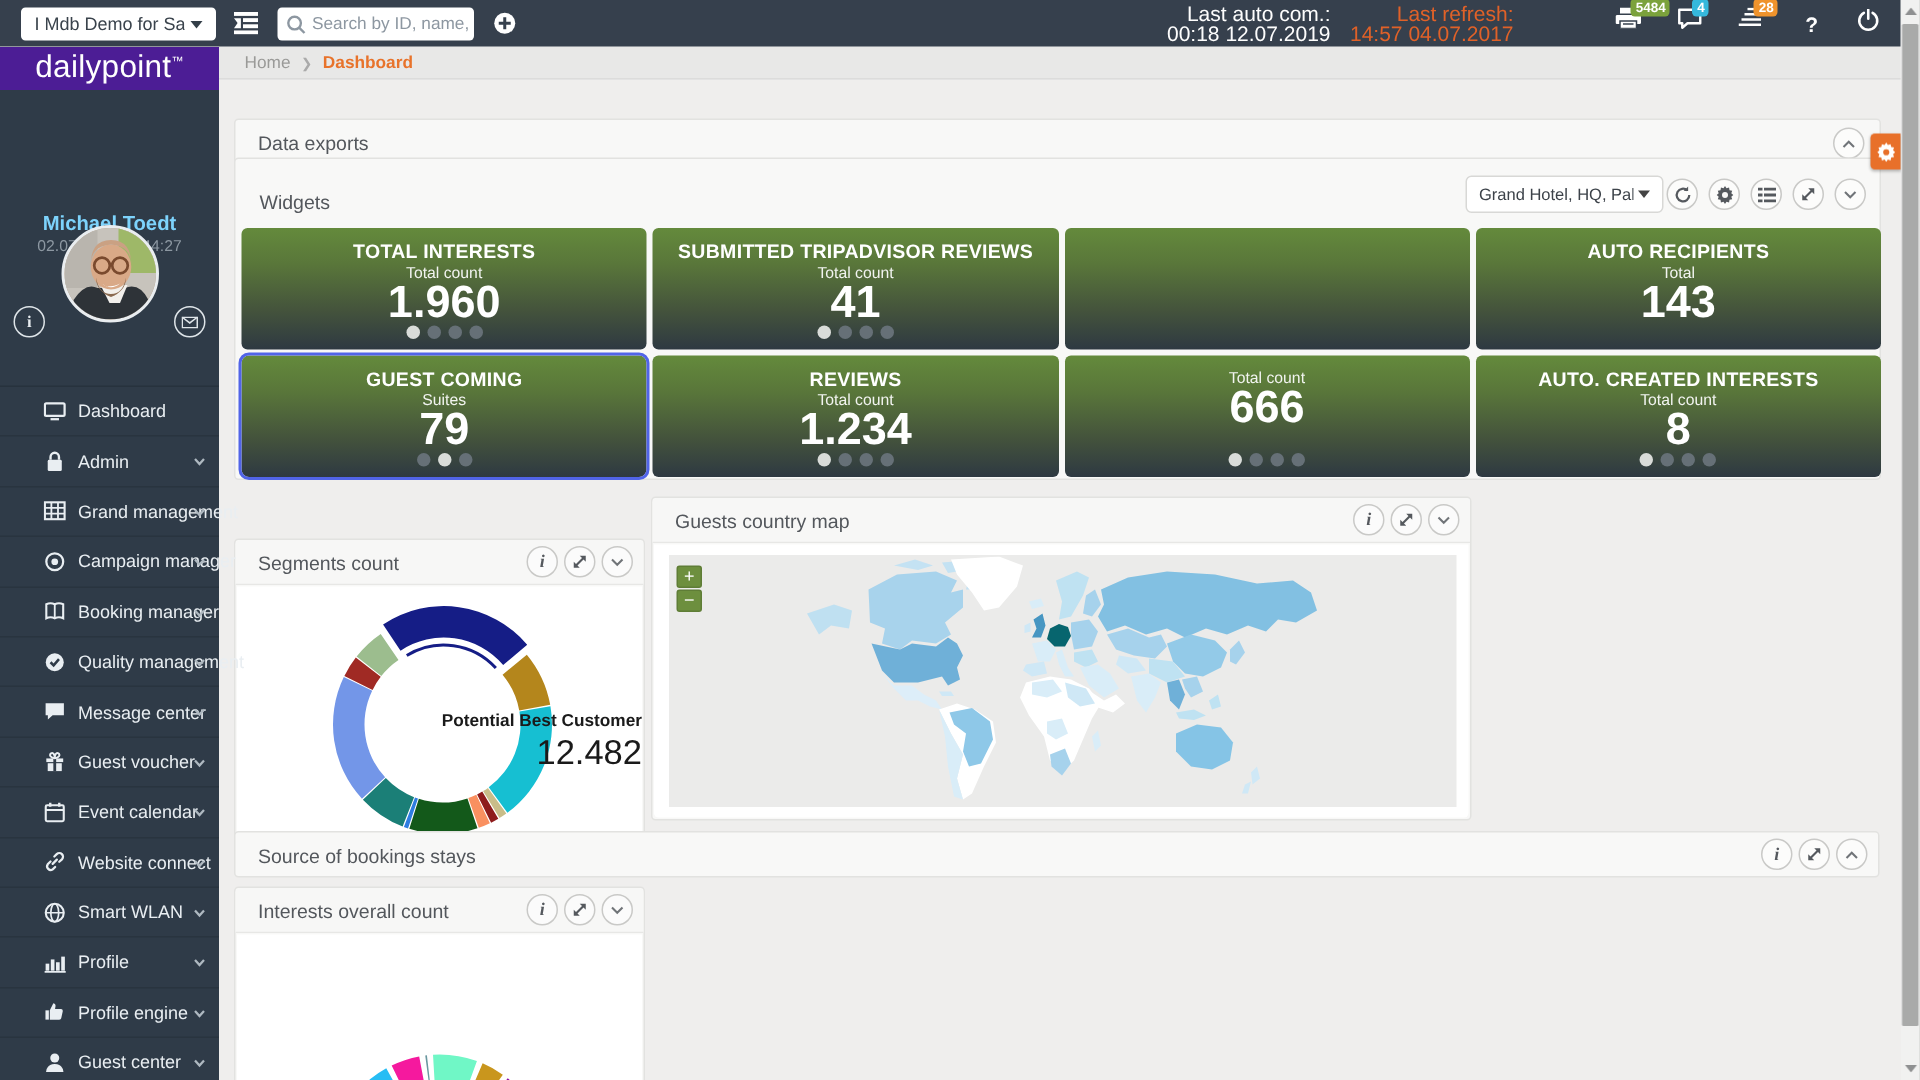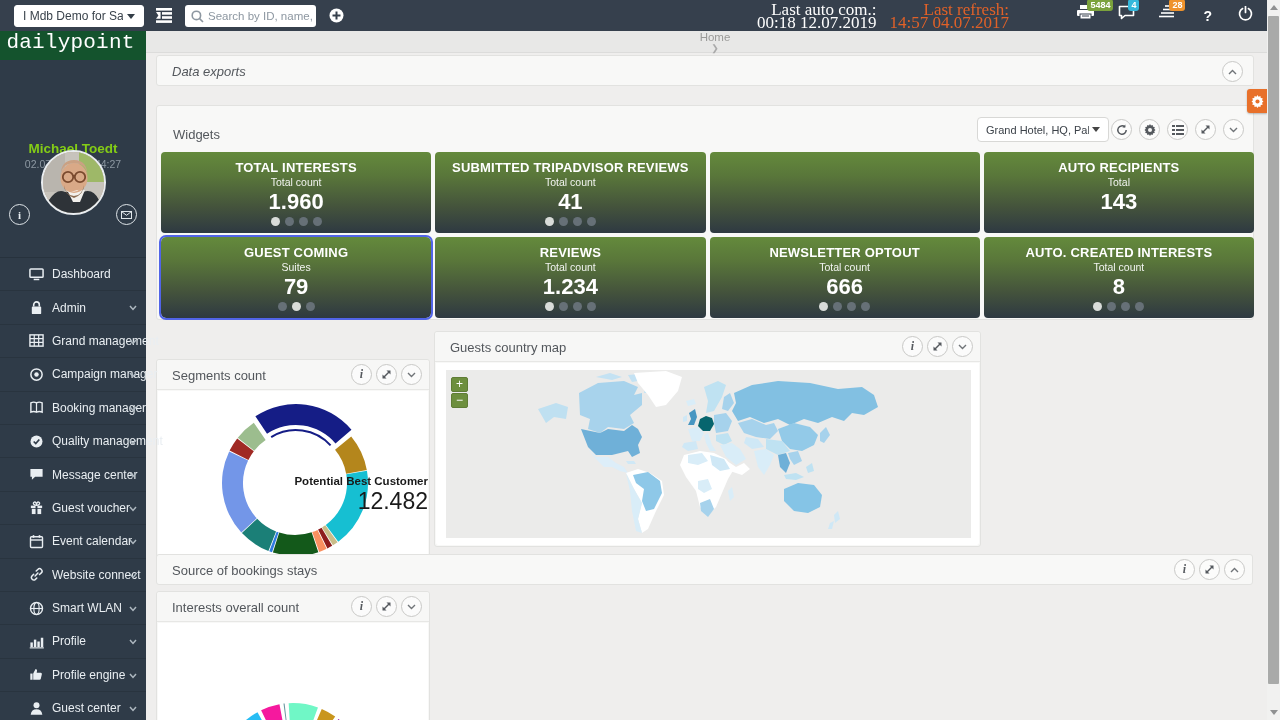--- a/index.html
+++ b/index.html
@@ -12,85 +12,85 @@
 .site-select .lbl { flex:1; white-space:nowrap; overflow:hidden; }
 .site-select .caret { width:0; height:0; border-left:4px solid transparent; border-right:4px solid transparent; border-top:5px solid #333e48; margin-left:4px; }
 .menu-toggle { position:absolute; left:156px; top:8px; width:16px; height:15px; }
 .search-box { position:absolute; left:185px; top:5px; width:131px; height:22px; background:#fff; border-radius:3px; display:flex; align-items:center; padding:0 6px; }
 .search-box svg { flex:none; }
 .search-box input { border:none; outline:none; width:108px; font-size:11.5px; color:#333; margin-left:4px; font-family:"Liberation Sans",sans-serif; background:transparent; }
 .search-box input::placeholder { color:#8d97a1; }
 .plus-btn { position:absolute; left:329px; top:8px; width:15px; height:15px; }
 .tb-right { position:absolute; right:258px; top:0; height:31px; display:flex; align-items:center; gap:14px; }
 .tb-times { display:flex; gap:13px; }
-.tb-time { text-align:right; font-size:17px; line-height:13px; padding-top:1px;font-family:Liberation Serif, serif; }
+.tb-time { text-align:right; font-size:14px; line-height:13px; padding-top:1px; }
 .tb-time.white { color:#fdfdfd; }
 .tb-time.orange { color:#e06128; }
 .tb-icons { position:absolute; right:14px; top:0; height:31px; display:flex; align-items:center; }
 .tb-ic { position:relative; width:22px; height:22px; margin-left:19px; display:flex; align-items:flex-start; justify-content:flex-start; }
 .tb-badge { position:absolute; top:-6px; left:10px; font-size:9px; color:#fff; border-radius:3px; padding:1px 3px; line-height:10px; font-weight:bold; }
 .tb-badge.green { background:#7ba23c; }
 .tb-badge.blue { background:#35b8dc; }
 .tb-badge.orange { background:#ef932c; }
 .tb-help { color:#fff; font-size:14px; font-weight:bold; margin-left:22px; }
 .tb-power { margin-left:26px; }
 
 
 .sidebar { position:fixed; left:0; top:31px; width:146px; height:689px; background:#2f3b48; z-index:40; }
-.logo-strip { height:29px; background:#14532d; color:#fff; display:flex; align-items:flex-start; justify-content:center; font-size:21px; letter-spacing:.2px; padding-bottom:2px;font-family:Liberation Mono, monospace; }
+.logo-strip { height:29px; background:#4c1d95; color:#fff; display:flex; align-items:center; justify-content:center; font-size:21px; letter-spacing:.2px; padding-bottom:2px; }
 .logo-strip sup { font-size:8px; margin-top:-8px; }
 .user-area { position:relative; height:117px; border-bottom:1px solid #27323d; }
 .avatar-ring { position:absolute; left:41px; top:9px; width:65px; height:65px; border-radius:50%; border:2px solid #e9edf0; overflow:hidden; background:#b7a089; }
 .round-ic { position:absolute; top:63px; width:21px; height:21px; border-radius:50%; border:1.5px solid #dfe5e9; display:flex; align-items:center; justify-content:center; }
 .round-ic.info { left:9px; color:#e8edf1; font-size:11px; font-weight:bold; font-family:"Liberation Serif",serif; }
 .round-ic.mail { right:9px; }
-.user-name { text-align:center; color:#84cc16; font-size:13.5px; font-weight:bold; margin-top:81px; }
+.user-name { text-align:center; color:#7dd3fc; font-size:13.5px; font-weight:bold; margin-top:81px; }
 .user-date { text-align:center; color:#8d98a2; font-size:10.5px; margin-top:2px; }
 .menu { }
 .menu-item { position:relative; height:33.4px; display:flex; align-items:center; border-bottom:1px solid #29343f; cursor:pointer; }
 .menu-item .mi-ic { width:15px; height:15px; margin-left:29px; flex:none; display:flex; align-items:center; justify-content:center; }
 .menu-item .mi-label { color:#e9eef2; font-size:12px; margin-left:8px; white-space:nowrap; }
 .menu-item .mi-chev { position:absolute; right:9px; top:13px; width:8px; height:8px; }
 .mi-chev svg, .mi-ic svg { display:block; }
 
 
 .main { position:absolute; left:146px; top:31px; width:1121px; height:689px; }
-.breadcrumb { height:22px; background:#e8e8e7; border-bottom:1px solid #dcdcdb; display:flex; align-items:center; font-size:11.5px; padding-left:17px;flex-direction:column; }
+.breadcrumb { height:22px; background:#e8e8e7; border-bottom:1px solid #dcdcdb; display:flex; align-items:center; font-size:11.5px; padding-left:17px; }
 .breadcrumb .bc-home { color:#9a9a98; }
 .breadcrumb .bc-sep { color:#aaa; font-size:9px; margin:0 7px; }
 .breadcrumb .bc-cur { color:#e8732b; font-weight:bold; }
 
 .content { position:relative; width:100%; height:667px; }
 
 .panel { position:absolute; background:#f8f8f7; border:1px solid #e2e2e0; border-radius:3px; }
 .panel-title { font-size:13px; color:#53575c; }
 
 
-#p-dataexports { left:10px; top:2px; width:1098px; height:31px;font-style:italic; }
+#p-dataexports { left:10px; top:26px; width:1098px; height:31px; }
 #p-dataexports .panel-title { position:absolute; left:15px; top:8px; }
 #p-dataexports .circ { position:absolute; right:10px; top:5px; }
 
 
 .circ { width:21px; height:21px; border-radius:50%; border:1px solid #c9c9c7; background:rgba(255,255,255,.5); display:flex; align-items:center; justify-content:center; color:#55595e; }
 .circ svg { display:block; }
 .circ .i-glyph { font-family:"Liberation Serif",serif; font-weight:bold; font-size:12px; font-style:italic; margin-top:-1px; }
 
 
 #p-widgets { left:10px; top:52px; width:1098px; height:215px; }
 #p-widgets .panel-title { position:absolute; left:16px; top:21px; }
 .hotel-select { position:absolute; right:144px; top:11px; width:132px; height:25px; background:#fff; border:1px solid #d8d8d6; border-radius:4px; display:flex; align-items:center; padding:0 8px; font-size:11px; color:#3c4249; }
 .hotel-select .lbl { flex:1; white-space:nowrap; overflow:hidden; }
 .hotel-select .caret { width:0; height:0; border-left:4px solid transparent; border-right:4px solid transparent; border-top:5px solid #444; margin-left:3px; }
 .w-tools { position:absolute; right:9px; top:13px; display:flex; gap:7px; }
 .cards { position:absolute; left:4px; top:46px; width:1093px; display:grid; grid-template-columns:repeat(4, 1fr); column-gap:4px; row-gap:4px; }
 .wcard { position:relative; height:81px; border-radius:4px; background:linear-gradient(180deg,#648a3c 0%,#59763a 30%,#44533c 68%,#2e3942 100%); color:#fff; text-align:center; padding-top:8px; }
 .wcard.selected { outline:2px solid #5164e8; outline-offset:0; border-radius:5px; }
 .wcard .wc-title { font-size:13px; font-weight:bold; letter-spacing:.2px; }
 .wcard .wc-sub { font-size:10.5px; margin-top:1px; color:#f2f4f0; }
-.wcard .wc-value { font-size:22px; font-weight:bold; line-height:28px; }
+.wcard .wc-value { font-size:30px; font-weight:bold; line-height:28px; }
 .wcard .wc-dots { position:absolute; left:0; right:0; bottom:7px; display:flex; justify-content:center; gap:5px; }
 .wc-dot { width:9px; height:9px; border-radius:50%; background:#667077; }
 .wc-dot.on { background:#d9dcd9; }
 
 
 .chart-panel .ph { position:relative; height:30px; background:#f7f7f6; border-bottom:1px solid #e7e7e5; border-radius:3px 3px 0 0; }
 .chart-panel .ph .panel-title { position:absolute; left:15px; top:8px; }
 .chart-panel .ph .tools { position:absolute; right:7px; top:4px; display:flex; gap:4px; }
 .chart-panel .body { position:absolute; left:1px; right:1px; bottom:1px; top:31px; background:#fff; border-radius:0 0 3px 3px; }
 
@@ -547,21 +547,20 @@
             <div class="wc-sub">Total count</div>
             <div class="wc-value">1.234</div>
             <div class="wc-dots">
               <span class="wc-dot on"></span>
               <span class="wc-dot"></span>
               <span class="wc-dot"></span>
               <span class="wc-dot"></span>
             </div>
           </div>
           <div class="wcard">
-            <div class="wc-title">NEWSLETTER OPTOUT</div>
             <div class="wc-sub">Total count</div>
             <div class="wc-value">666</div>
             <div class="wc-dots">
               <span class="wc-dot on"></span>
               <span class="wc-dot"></span>
               <span class="wc-dot"></span>
               <span class="wc-dot"></span>
             </div>
           </div>
           <div class="wcard">

